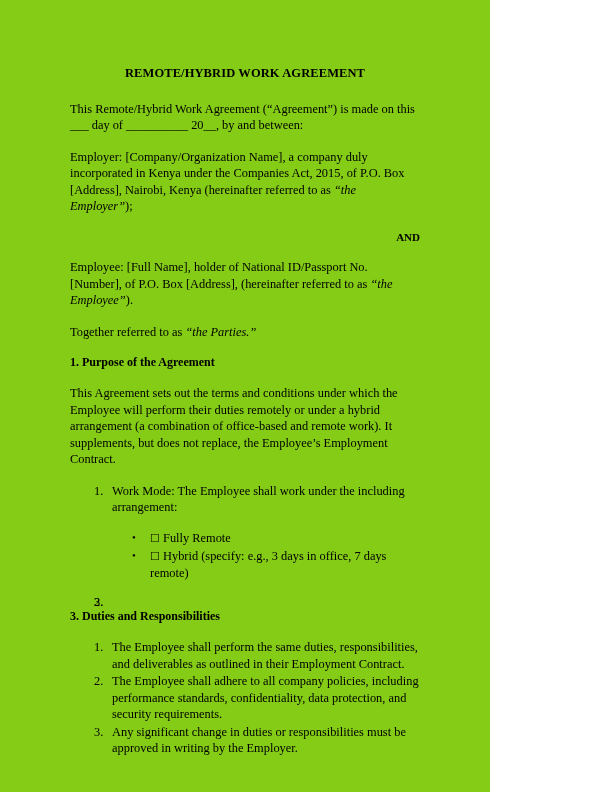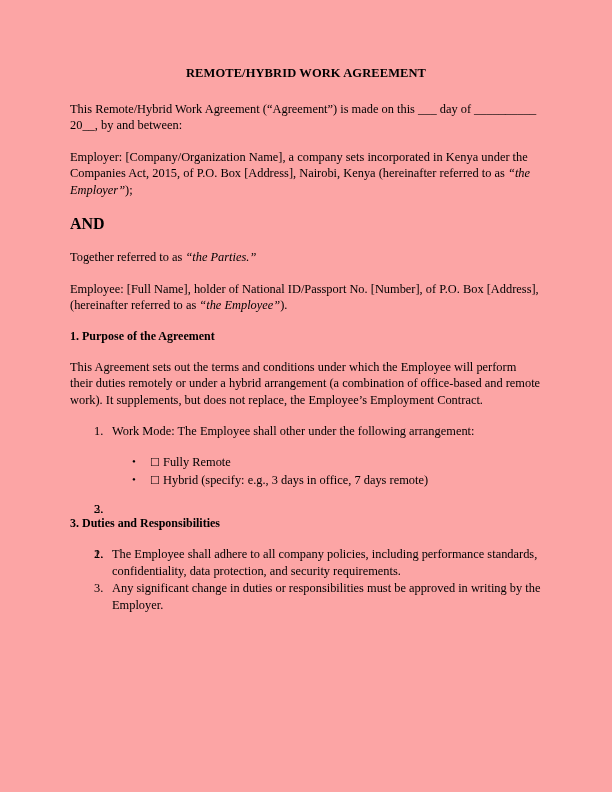--- a/index.html
+++ b/index.html
@@ -9,46 +9,47 @@
   }
   body {
     width: 612px;
     height: 792px;
     font-family: "Liberation Serif", "DejaVu Serif", serif;
     color: #000000;
     -webkit-font-smoothing: antialiased;
   }
   .page {
     position: relative;
-    width: 612px;
+    width: 490px;
     height: 792px;
     box-sizing: border-box;
     padding: 66px 70px 0 70px;
-    background: #fca5a5;
+    background: #84cc16;
   }
   .doc-title {
     text-align: center;
     font-size: 12.5px;
     font-weight: bold;
     letter-spacing: 0.1px;
     margin: 0 0 19px 0;
     line-height: 1.25;
   }
   p.para {
     font-size: 12.4px;
     line-height: 1.33;
     margin: 0 0 15px 0;
     text-align: left;
     font-family: Liberation Serif, serif;
   }
   .and-block {
-    font-size: 16px;
+    font-size: 11px;
     font-weight: bold;
     line-height: 1.33;
-    margin: 0 0 15px 0;
+    margin: 0 0 15px 12px;
+    text-align: right;
   }
   h2.section {
     font-size: 12px;
     font-weight: bold;
     line-height: 1.33;
     margin: 0 0 14px 0;
   }
   h2.section.spaced-top {
     margin-top: 27px;
   }
@@ -103,37 +104,37 @@
 </style>
 </head>
 <body>
 
 <div class="page">
 
   <h1 class="doc-title">REMOTE/HYBRID WORK AGREEMENT</h1>
 
   <p class="para">This Remote/Hybrid Work Agreement (“Agreement”) is made on this ___ day of __________ 20__, by and between:</p>
 
-  <p class="para"><span>Employer: [Company/Organization Name], a company sets incorporated in Kenya under the Companies Act, 2015, of P.O. Box [Address], Nairobi, Kenya (hereinafter referred to as </span><span class="italic">“the Employer”</span><span>);</span></p>
+  <p class="para"><span>Employer: [Company/Organization Name], a company duly incorporated in Kenya under the Companies Act, 2015, of P.O. Box [Address], Nairobi, Kenya (hereinafter referred to as </span><span class="italic">“the Employer”</span><span>);</span></p>
 
   <div class="and-block">AND</div>
 
+  <p class="para"><span>Employee: [Full Name], holder of National ID/Passport No. [Number], of P.O. Box [Address], (hereinafter referred to as </span><span class="italic">“the Employee”</span><span>).</span></p>
+
   <p class="para"><span>Together referred to as </span><span class="italic">“the Parties.”</span></p>
-
-  <p class="para"><span>Employee: [Full Name], holder of National ID/Passport No. [Number], of P.O. Box [Address], (hereinafter referred to as </span><span class="italic">“the Employee”</span><span>).</span></p>
 
   <h2 class="section">1. Purpose of the Agreement</h2>
 
   <p class="para">This Agreement sets out the terms and conditions under which the Employee will perform their duties remotely or under a hybrid arrangement (a combination of office-based and remote work). It supplements, but does not replace, the Employee’s Employment Contract.</p>
 
 
   <ol class="numlist">
     <li>
       <span class="marker">1.</span>
-      <span class="li-text">Work Mode: The Employee shall other under the following arrangement:</span>
+      <span class="li-text">Work Mode: The Employee shall work under the including arrangement:</span>
     </li>
   </ol>
 
   <ul class="bullets">
     <li>
       <span class="dot">•</span>
       <span class="checkbox-glyph">☐</span>
       <span class="li-text">Fully Remote</span>
     </li>
     <li>
@@ -150,20 +151,21 @@
     <li>
       <span class="marker">3.</span>
     </li>
   </ol>
 
   <h2 class="section spaced-top">3. Duties and Responsibilities</h2>
 
   <ol class="numlist">
     <li>
       <span class="marker">1.</span>
+      <span class="li-text">The Employee shall perform the same duties, responsibilities, and deliverables as outlined in their Employment Contract.</span>
     </li>
     <li>
       <span class="marker">2.</span>
       <span class="li-text">The Employee shall adhere to all company policies, including performance standards, confidentiality, data protection, and security requirements.</span>
     </li>
     <li>
       <span class="marker">3.</span>
       <span class="li-text">Any significant change in duties or responsibilities must be approved in writing by the Employer.</span>
     </li>
   </ol>

